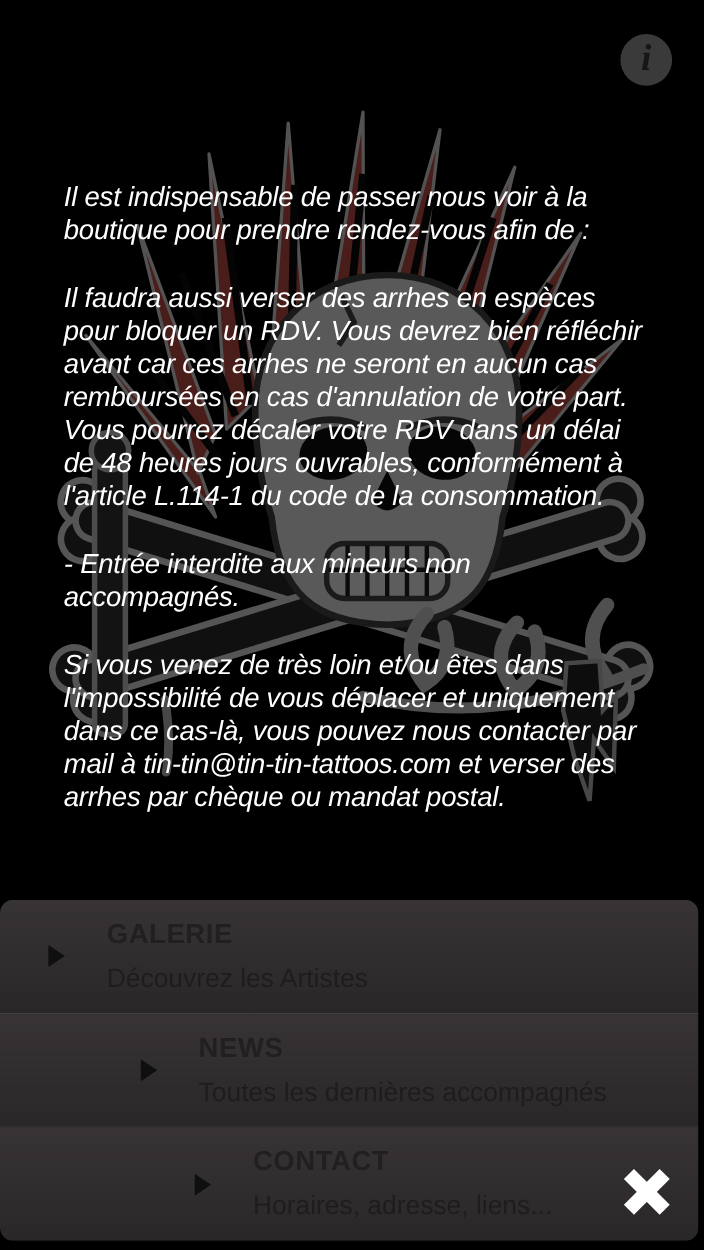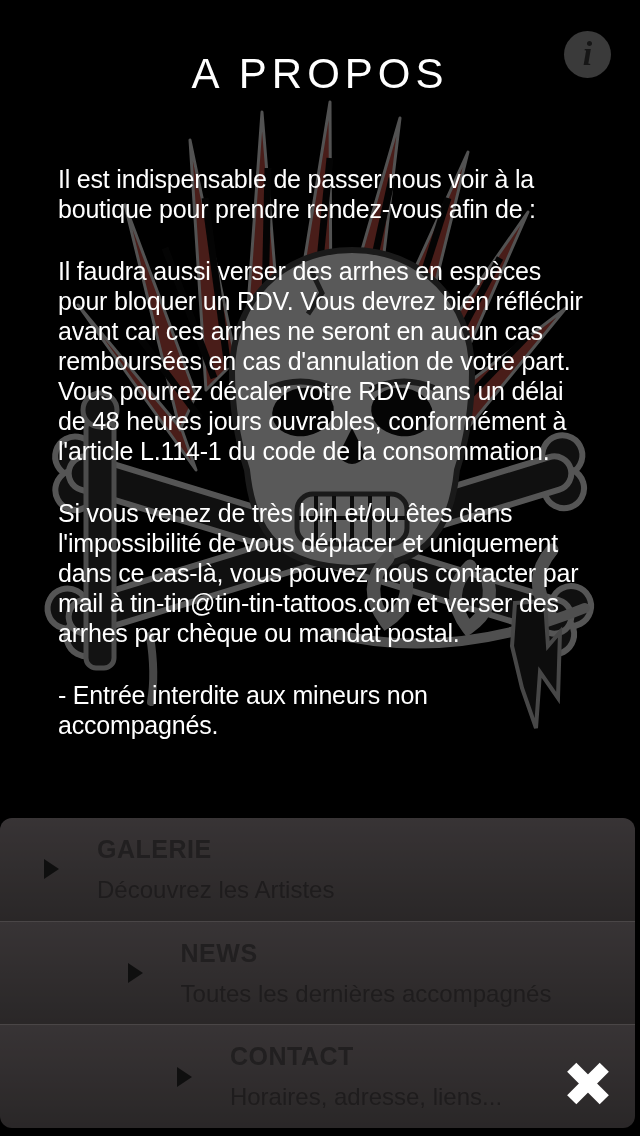--- a/index.html
+++ b/index.html
@@ -43,21 +43,21 @@
   }
   .info-btn{
     position:absolute;left:564px;top:31px;width:47px;height:47px;border-radius:50%;
     background:#3a3a3a;display:flex;align-items:center;justify-content:center;
     cursor:pointer;
   }
   .info-glyph{
     font-family:"Liberation Serif",serif;font-style:italic;font-weight:bold;
     font-size:34px;color:#161616;line-height:1;transform:translateY(-1px);
   }
-  .about{position:absolute;left:58px;top:164px;width:545px;}
+  .about{position:absolute;left:58px;top:164px;width:545px;font-style:italic;}
   .about p{
     margin:0 0 32px 0;color:#fff;font-size:25px;line-height:30px;
     white-space:pre;letter-spacing:-0.2px;
   }
   .close-btn{
     position:absolute;left:561px;top:1056px;width:54px;height:54px;cursor:pointer;
   }
   .close-x{position:absolute;inset:0;display:block;}
   .close-x::before,.close-x::after{
     content:"";position:absolute;left:4px;top:21px;width:46px;height:13px;background:#fff;
@@ -173,43 +173,42 @@
           <span class="menu-title">CONTACT</span>
           <span class="menu-sub">Horaires, adresse, liens...</span>
         </div>
       </div>
     </div>
   </div>
 
   <div class="dim"></div>
 
   <div class="fg">
-    <div class="page-title">A PROPOS</div>
 
     <div class="info-btn">
       <span class="info-glyph">i</span>
     </div>
 
     <div class="about">
       <p>Il est indispensable de passer nous voir à la
 boutique pour prendre rendez-vous afin de :</p>
       <p>Il faudra aussi verser des arrhes en espèces
 pour bloquer un RDV. Vous devrez bien réfléchir
 avant car ces arrhes ne seront en aucun cas
 remboursées en cas d'annulation de votre part.
 Vous pourrez décaler votre RDV dans un délai
 de 48 heures jours ouvrables, conformément à
 l'article L.114-1 du code de la consommation.</p>
+      <p>- Entrée interdite aux mineurs non
+accompagnés.</p>
       <p>Si vous venez de très loin et/ou êtes dans
 l'impossibilité de vous déplacer et uniquement
 dans ce cas-là, vous pouvez nous contacter par
 mail à tin-tin@tin-tin-tattoos.com et verser des
 arrhes par chèque ou mandat postal.</p>
-      <p>- Entrée interdite aux mineurs non
-accompagnés.</p>
     </div>
 
     <div class="close-btn">
       <span class="close-x"></span>
     </div>
   </div>
 
 </div>
 
 </body></html>

